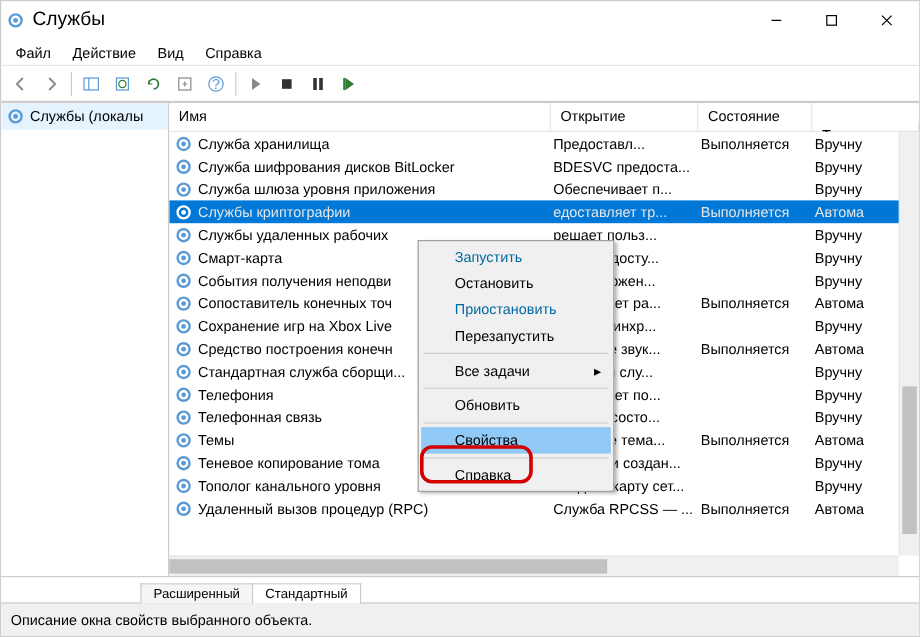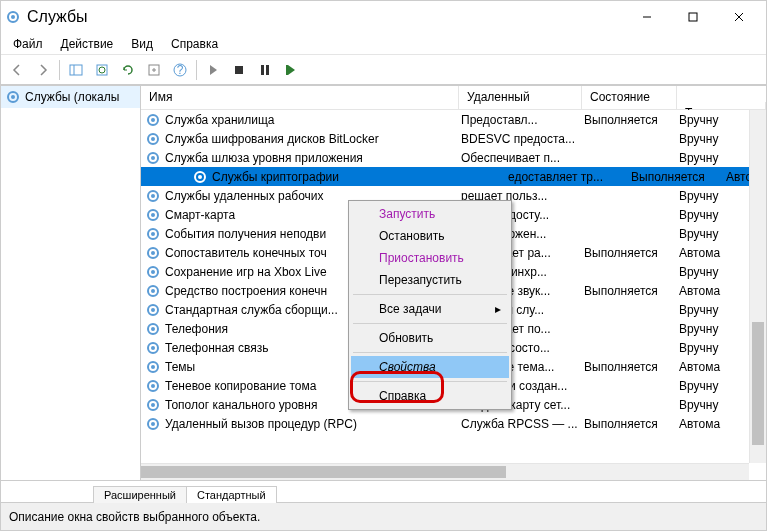--- a/index.html
+++ b/index.html
@@ -19,39 +19,39 @@
 .left-item { display: flex; align-items: center; padding: 3px 4px; gap: 4px; background: #e5f3ff; white-space: nowrap; overflow: hidden; }
 .right-pane { flex: 1; display: flex; flex-direction: column; overflow: hidden; position: relative; }
 .headers { display: flex; height: 24px; border-bottom: 1px solid #e5e5e5; background: #fff; }
 .headers div { padding: 4px 8px; border-right: 1px solid #e5e5e5; white-space: nowrap; overflow: hidden; }
 .h-name { width: 318px; }
 .h-desc { width: 123px; }
 .h-state { width: 95px; }
 .h-start { flex: 1; margin-top: 16px; }
 .rows { flex: 1; overflow: hidden; position: relative; }
 .row { display: flex; height: 19px; align-items: center; }
-.row.selected { background: #0078d7; color: #000000; padding-left: 47px; }
+.row.selected { background: #0078d7; color: #e5e5e5; }
 .cell { white-space: nowrap; overflow: hidden; padding: 0 2px; }
 .c-name { width: 318px; display: flex; align-items: center; gap: 4px; padding-left: 4px; }
 .c-desc { width: 123px; }
 .c-state { width: 95px; }
 .c-start { flex: 1; }
 .gear { width: 16px; height: 16px; flex: none; }
 .scroll-v { position: absolute; right: 0; top: 24px; bottom: 17px; width: 17px; background: #f0f0f0; border-left: 1px solid #e5e5e5; }
 .scroll-v .thumb { position: absolute; left: 2px; right: 2px; top: 60%; height: 35%; background: #c1c1c1; }
 .scroll-h { position: absolute; left: 0; right: 17px; bottom: 0; height: 17px; background: #f0f0f0; border-top: 1px solid #e5e5e5; }
 .scroll-h .thumb { position: absolute; top: 2px; bottom: 2px; left: 0; width: 60%; background: #c1c1c1; }
-.tabs { height: 22px; display: flex; align-items: flex-end; padding-left: 92px; border-top: 1px solid #ccc; background: #fff; }
+.tabs { height: 22px; display: flex; align-items: flex-end; padding-left: 116px; border-top: 1px solid #ccc; background: #fff; }
 .tab { padding: 2px 10px; border: 1px solid #ccc; border-bottom: none; margin-right: -1px; background: #fff; font-size: 11px; position: relative; top: 1px; }
 .tab.inactive { background: #f5f5f5; }
 .statusbar { height: 28px; border-top: 1px solid #ccc; display: flex; align-items: center; padding: 0 8px; background: #f0f0f0; }
 .context-menu { position: absolute; left: 347px; top: 199px; width: 164px; background: #f0f0f0; border: 1px solid #a0a0a0; box-shadow: 2px 2px 3px rgba(0,0,0,0.3); z-index: 100; padding: 2px; }
 .cm-item { height: 22px; display: flex; align-items: center; padding: 0 24px 0 28px; position: relative; }
-.cm-item.disabled { color: #a21caf; }
-.cm-item.hover { background: #90c8f6; font-style: italic; }
+.cm-item.disabled { color: #0369a1; }
+.cm-item.hover { background: #90c8f6; }
 .cm-item .arrow { position: absolute; right: 8px; }
 .cm-sep { height: 1px; background: #d0d0d0; margin: 3px 2px; }
 .highlight-ring { position: absolute; left: 349px; top: 370px; width: 94px; height: 32px; border: 3px solid #d40000; border-radius: 10px; z-index: 101; pointer-events: none; }
 </style>
 </head>
 <body>
 
 <div class="titlebar">
   <svg class="gear" viewBox="0 0 16 16">
       <circle cx="8" cy="8" r="5" fill="none" stroke="#5a9bd5" stroke-width="2"></circle>
@@ -158,21 +158,21 @@
       <svg class="gear" viewBox="0 0 16 16">
           <circle cx="8" cy="8" r="5" fill="none" stroke="#5a9bd5" stroke-width="2"></circle>
           <circle cx="8" cy="8" r="2" fill="#5a9bd5"></circle>
         </svg>
       <span>Службы (локалы</span>
     </div>
   </div>
   <div class="right-pane">
     <div class="headers">
       <div class="h-name">Имя</div>
-      <div class="h-desc">Удаленный</div>
+      <div class="h-desc">Открытие</div>
       <div class="h-state">Состояние</div>
       <div class="h-start">Тип заг</div>
     </div>
     <div class="rows" id="rows">
         <div class="row">
           <div class="cell c-name">
             <svg class="gear" viewBox="0 0 16 16">
               <circle cx="8" cy="8" r="5" fill="none" stroke="#5a9bd5" stroke-width="2"></circle>
               <circle cx="8" cy="8" r="2" fill="#5a9bd5"></circle>
             </svg>

